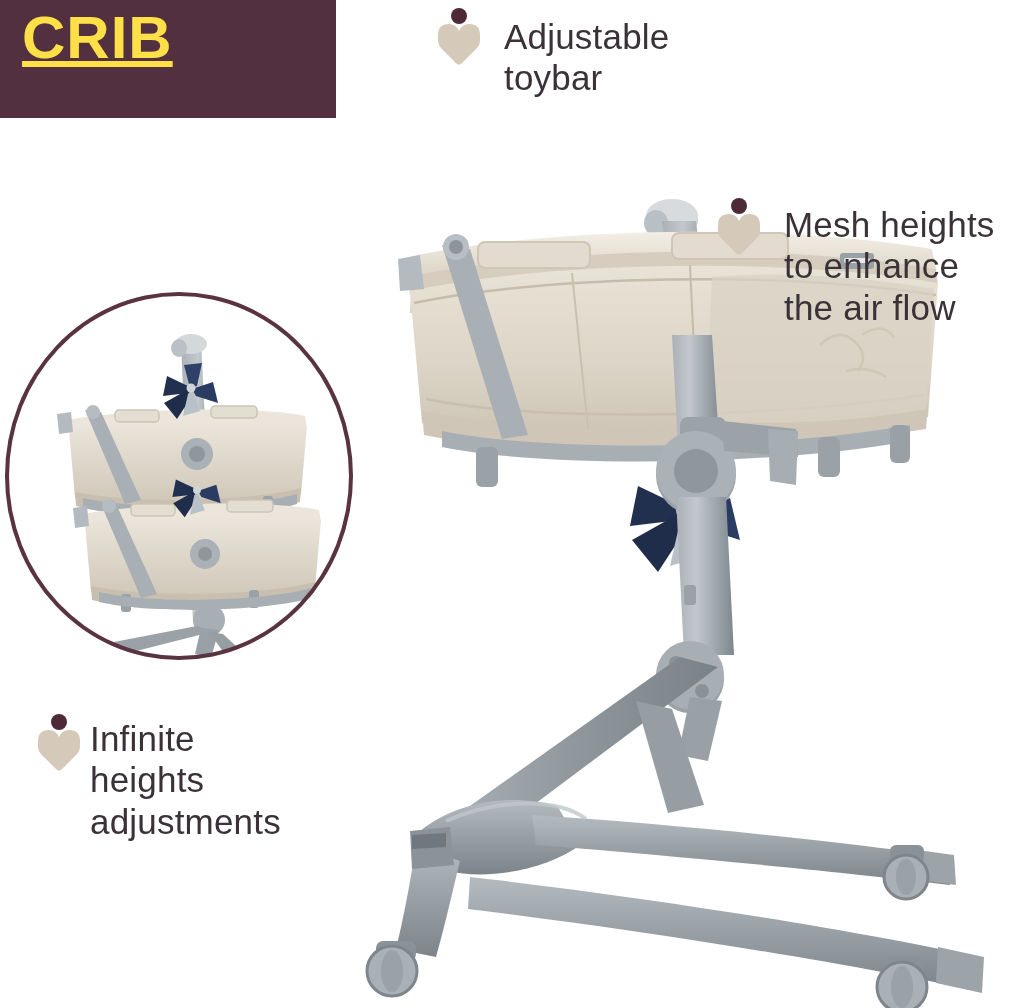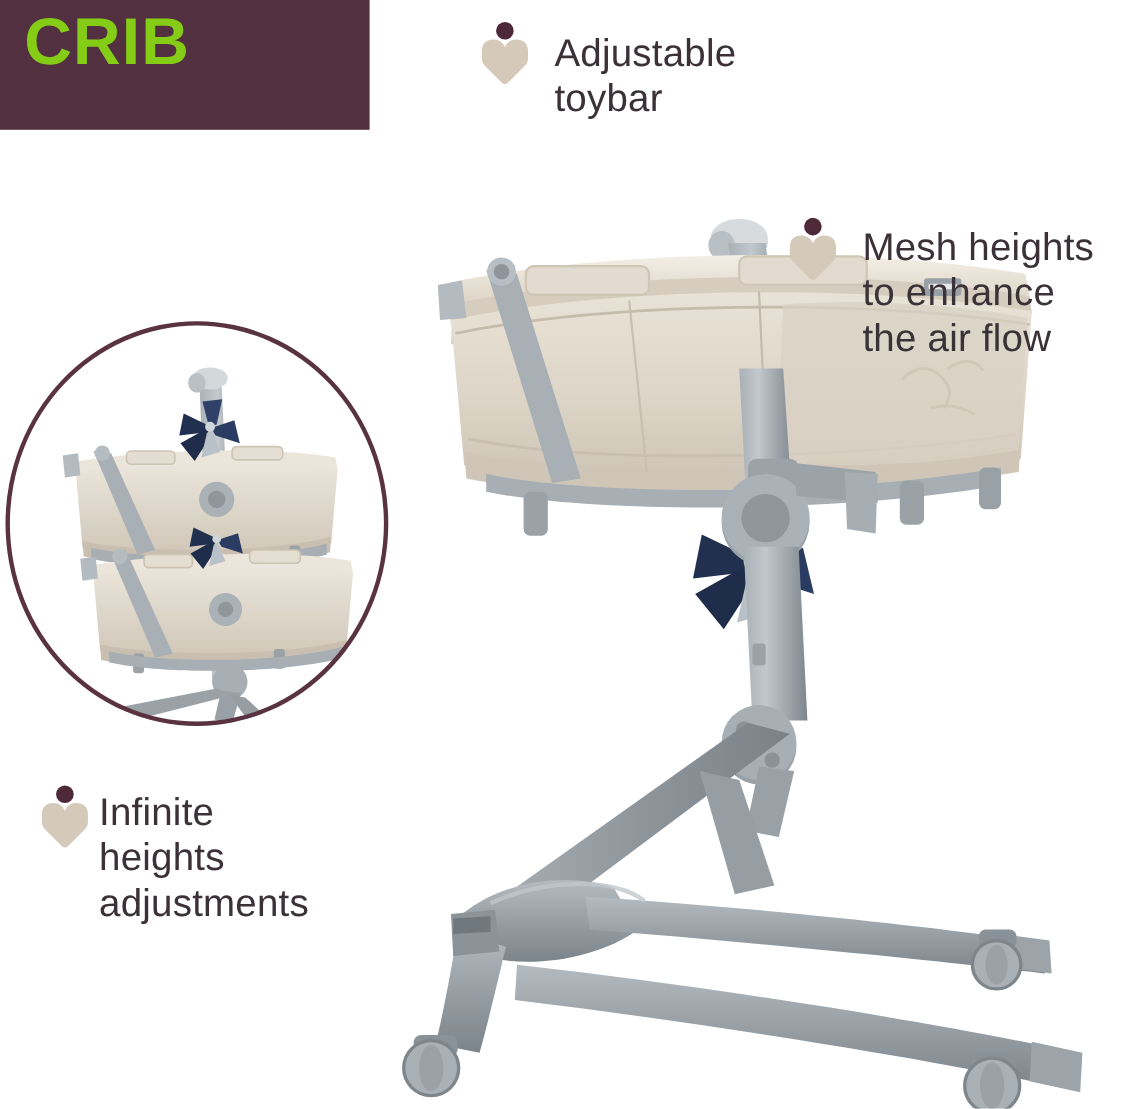--- a/index.html
+++ b/index.html
@@ -25,26 +25,27 @@
     top: 0;
     width: 336px;
     height: 118px;
     background: #533040;
     display: flex;
     align-items: flex-start;
     box-sizing: border-box;
     padding: 6px 0 0 22px;
   }
   .banner-title {
-    color: #84cc16;
+    color: #fde047;
     font-size: 60px;
     font-weight: 700;
     letter-spacing: 1px;
     line-height: 1.05;
     font-family: "Liberation Sans", sans-serif;
+    text-decoration: underline;
   }
 
   
   .callout {
     position: absolute;
     display: flex;
     align-items: flex-start;
   }
   .callout-icon {
     position: relative;
@@ -56,21 +57,21 @@
   .callout-text {
     color: #3b3238;
     font-size: 35px;
     line-height: 1.18;
     font-weight: 300;
     letter-spacing: 0.2px;
     white-space: pre;
     font-family: "Liberation Sans", sans-serif;
   }
 
-  #callout-toybar   { left: 428px; top: 18px; justify-content: flex-end; }
+  #callout-toybar   { left: 428px; top: 6px; justify-content: flex-end; }
   #callout-toybar .callout-text { margin-left: 14px; margin-top: 10px; }
 
   #callout-mesh     { left: 708px; top: 196px; }
   #callout-mesh .callout-text { margin-left: 14px; margin-top: 8px; }
 
   #callout-heights  { left: 28px; top: 712px; }
   #callout-heights .callout-text { margin-left: 0; margin-top: 6px; }
 
   
   .inset-circle {

